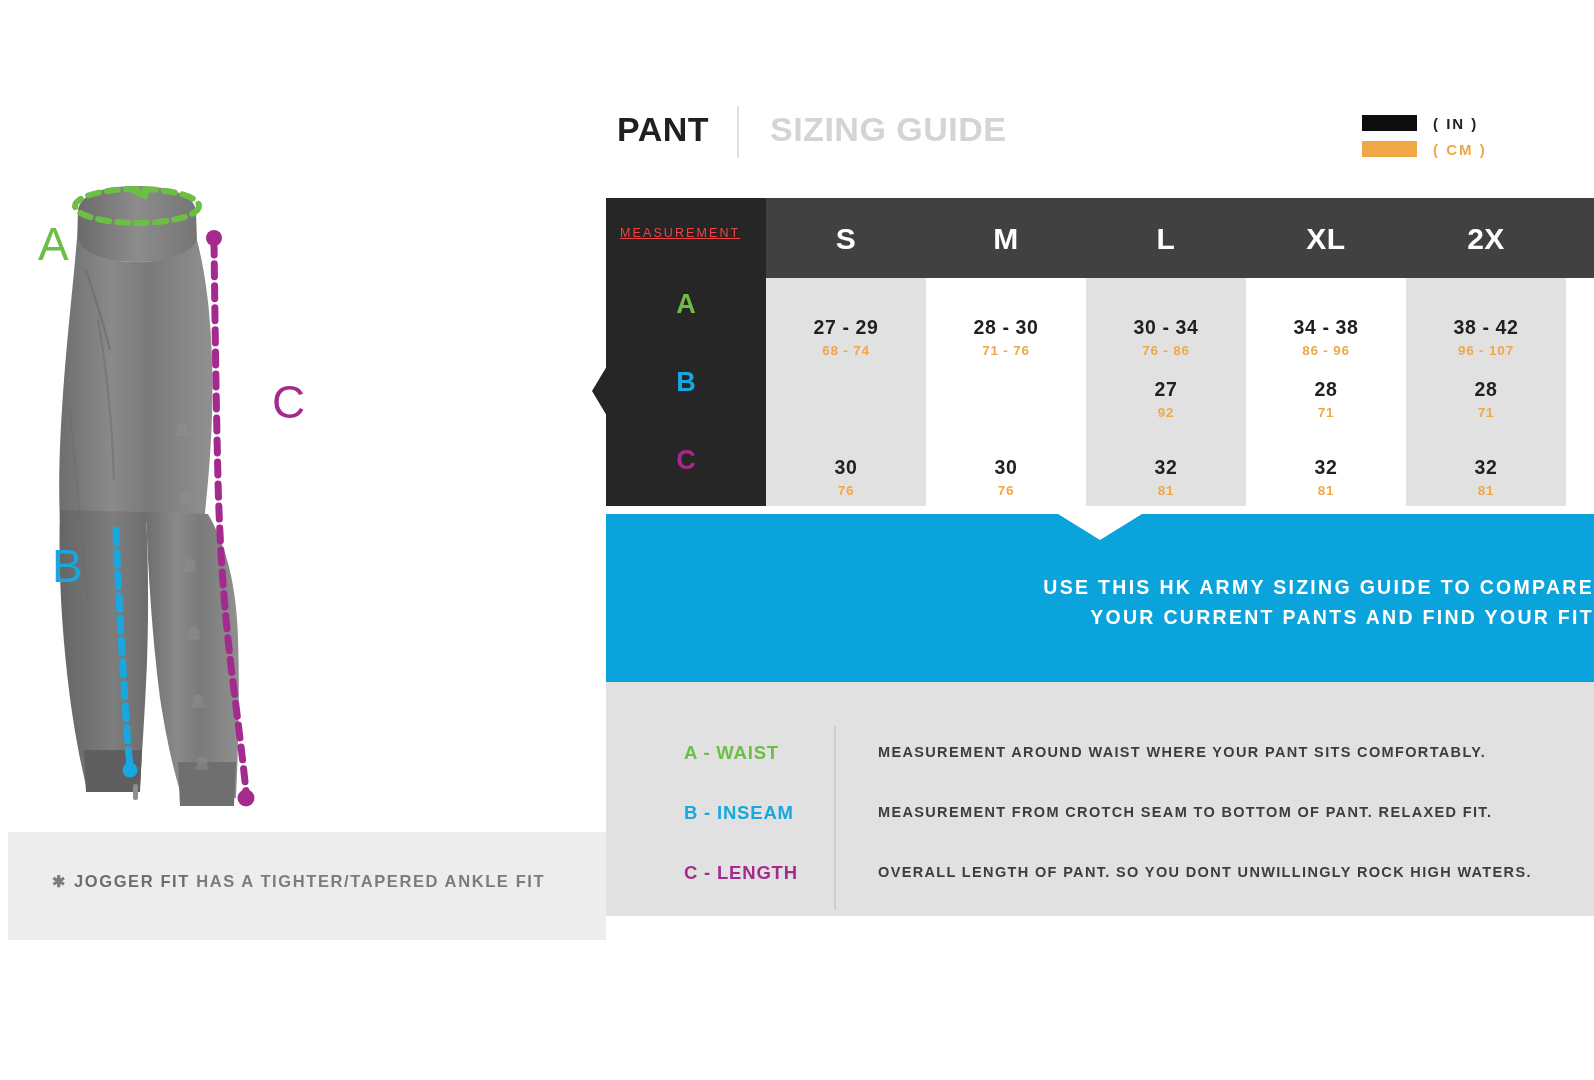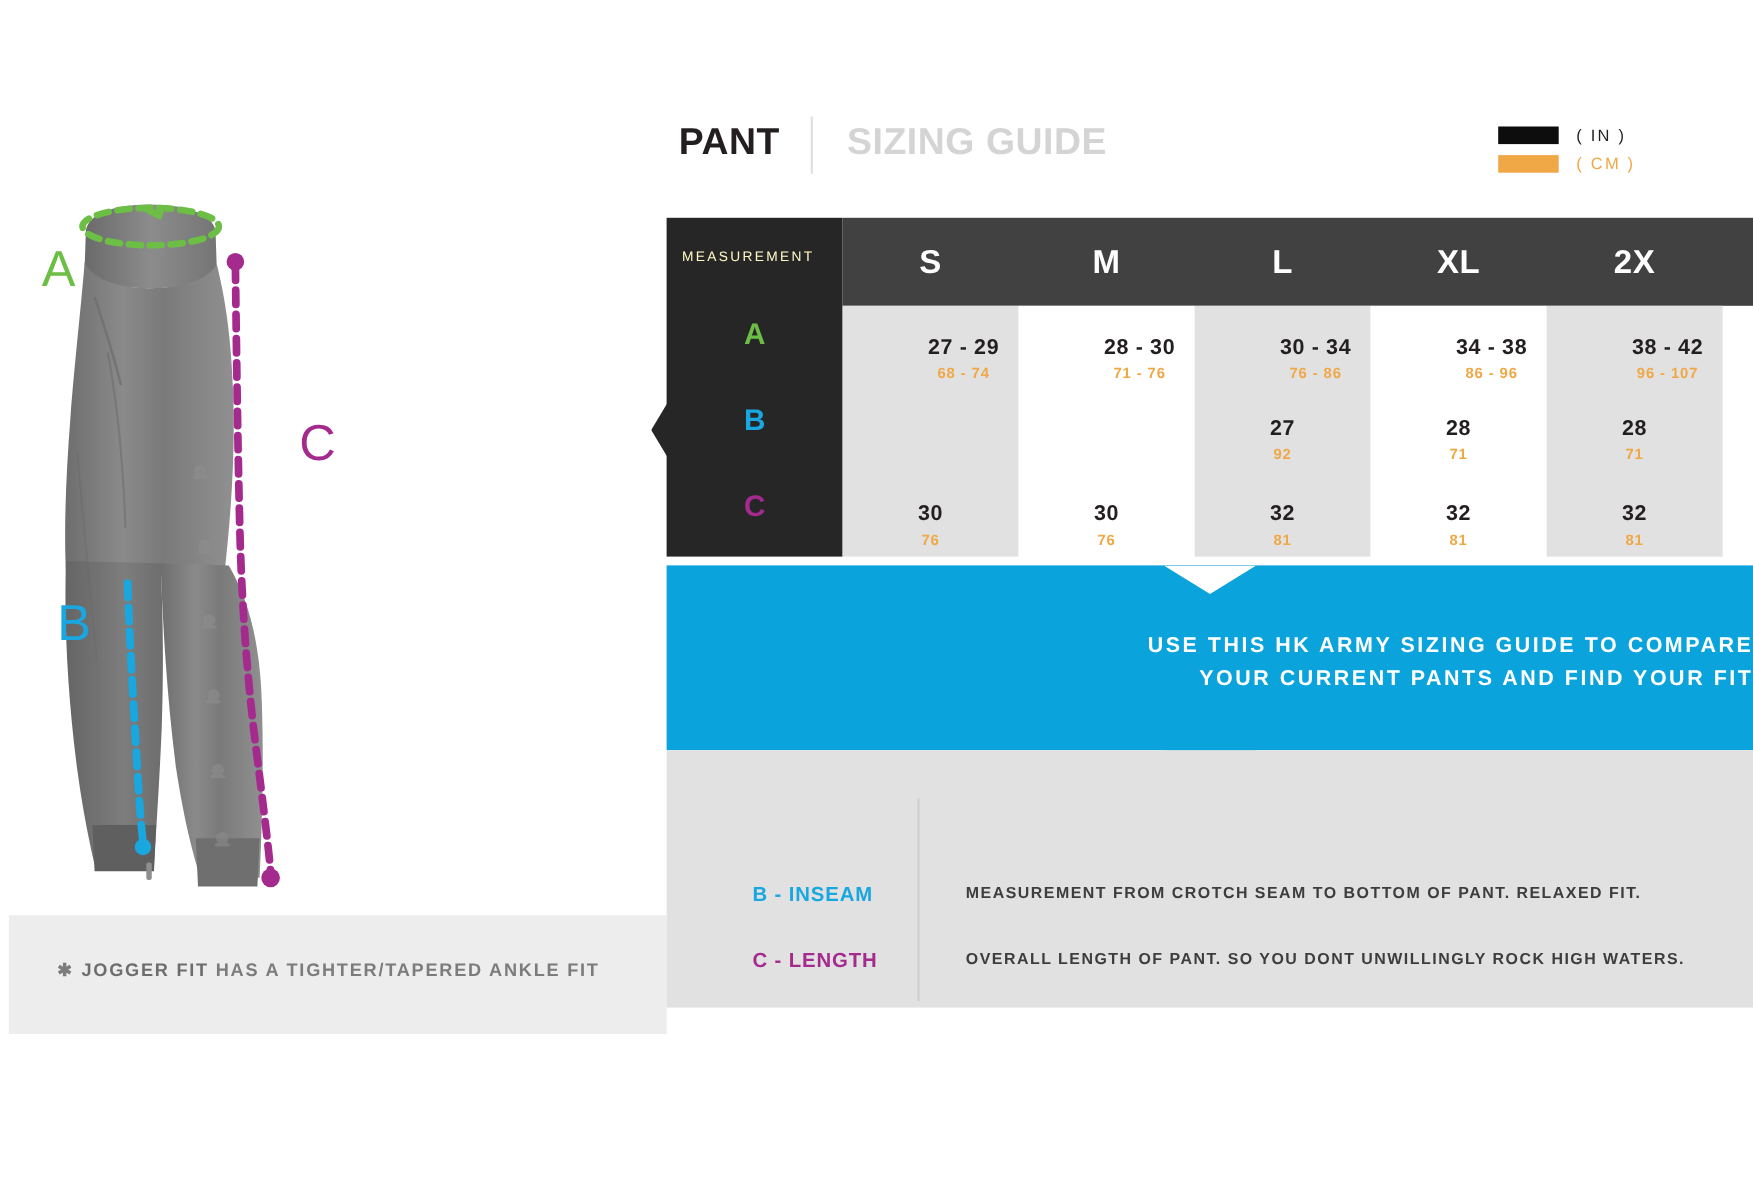--- a/index.html
+++ b/index.html
@@ -40,34 +40,34 @@
   #title-divider { position: absolute; left: 131px; top: -2px; width: 2px; height: 52px; background: #e0e0e0; }
   #title-sizing-guide {
     position: absolute; left: 164px; top: 2px;
     font-size: 34px; font-weight: bold; letter-spacing: 0.5px; color: #d4d4d4;
   }
   #unit-legend { position: absolute; right: 12px; top: 4px; width: 220px; }
   .unit-row { display: flex; align-items: center; height: 22px; margin-bottom: 4px; justify-content: flex-start; }
   .unit-swatch { width: 55px; height: 16px; display: inline-block; margin-right: 16px; }
   .unit-swatch.in { background: #0d0d0d; }
   .unit-swatch.cm { background: #f0a847; }
-  .unit-label { font-size: 15px; font-weight: normal; letter-spacing: 2px; }
+  .unit-label { font-size: 15px; font-weight: bold; letter-spacing: 2px; }
   .unit-label.in { color: #231f20; }
   .unit-label.cm { color: #f0a847; }
 
   
   #size-table { position: absolute; left: 0px; top: 198px; width: 988px; height: 308px; }
 
   #measurement-col {
     position: absolute; left: 0; top: 0; width: 160px; height: 308px;
     background: #262626;
   }
   #measurement-label {
     position: absolute; left: 14px; top: 28px; width: 140px;
-    font-size: 12.5px; letter-spacing: 2.1px; color: #fef9c3; font-weight: normal;
+    font-size: 12.5px; letter-spacing: 2.1px; color: #ef4444; font-weight: normal; text-decoration: underline;
   }
   #measurement-notch {
     position: absolute; left: -14px; top: 168px; width: 15px; height: 50px;
   }
   .row-letter {
     position: absolute; left: 0; width: 160px; text-align: center;
     font-size: 27px; font-weight: bold;
   }
   #letter-A { top: 91px; color: #6cbe45; }
   #letter-B { top: 169px; color: #19a7e0; }
@@ -90,21 +90,21 @@
     position: absolute; width: 160px; text-align: center;
   }
   .cell .val-in {
     font-size: 19.5px; font-weight: bold; color: #231f20; letter-spacing: 0.6px;
     line-height: 23px;
   }
   .cell .val-cm {
     font-size: 13.5px; font-weight: bold; color: #f0a847; letter-spacing: 0.8px;
     line-height: 20px; margin-top: 2px;
   }
-  .cell.r0 { top: 27px; margin-left: 30px; }
+  .cell.r0 { top: 38px; }
   .cell.r1 { top: 100px; }
   .cell.r2 { top: 178px; }
 
   
   #blue-banner {
     position: absolute; left: 0px; top: 514px; width: 988px; height: 168px;
     background: #0aa3dc;
   }
   #banner-text {
     position: absolute; left: 0; top: 58px; width: 988px; text-align: right;
@@ -364,20 +364,24 @@
       <div id="banner-text">
         <div>USE THIS HK ARMY SIZING GUIDE TO COMPARE</div>
         <div>YOUR CURRENT PANTS AND FIND YOUR FIT</div>
       </div>
       <div id="banner-notch-bottom"></div>
     </div>
 
     <div id="legend-block">
       <div id="legend-divider"></div>
 
+      <div class="legend-row" id="legend-row-0">
+        <div class="legend-key k-a">A - WAIST</div>
+        <div class="legend-desc">MEASUREMENT AROUND WAIST WHERE YOUR PANT SITS COMFORTABLY.</div>
+      </div>
 
       <div class="legend-row" id="legend-row-1">
         <div class="legend-key k-b">B - INSEAM</div>
         <div class="legend-desc">MEASUREMENT FROM CROTCH SEAM TO BOTTOM OF PANT.  RELAXED FIT.</div>
       </div>
 
       <div class="legend-row" id="legend-row-2">
         <div class="legend-key k-c">C - LENGTH</div>
         <div class="legend-desc">OVERALL LENGTH OF PANT. SO YOU DONT UNWILLINGLY ROCK HIGH WATERS.</div>
       </div>

